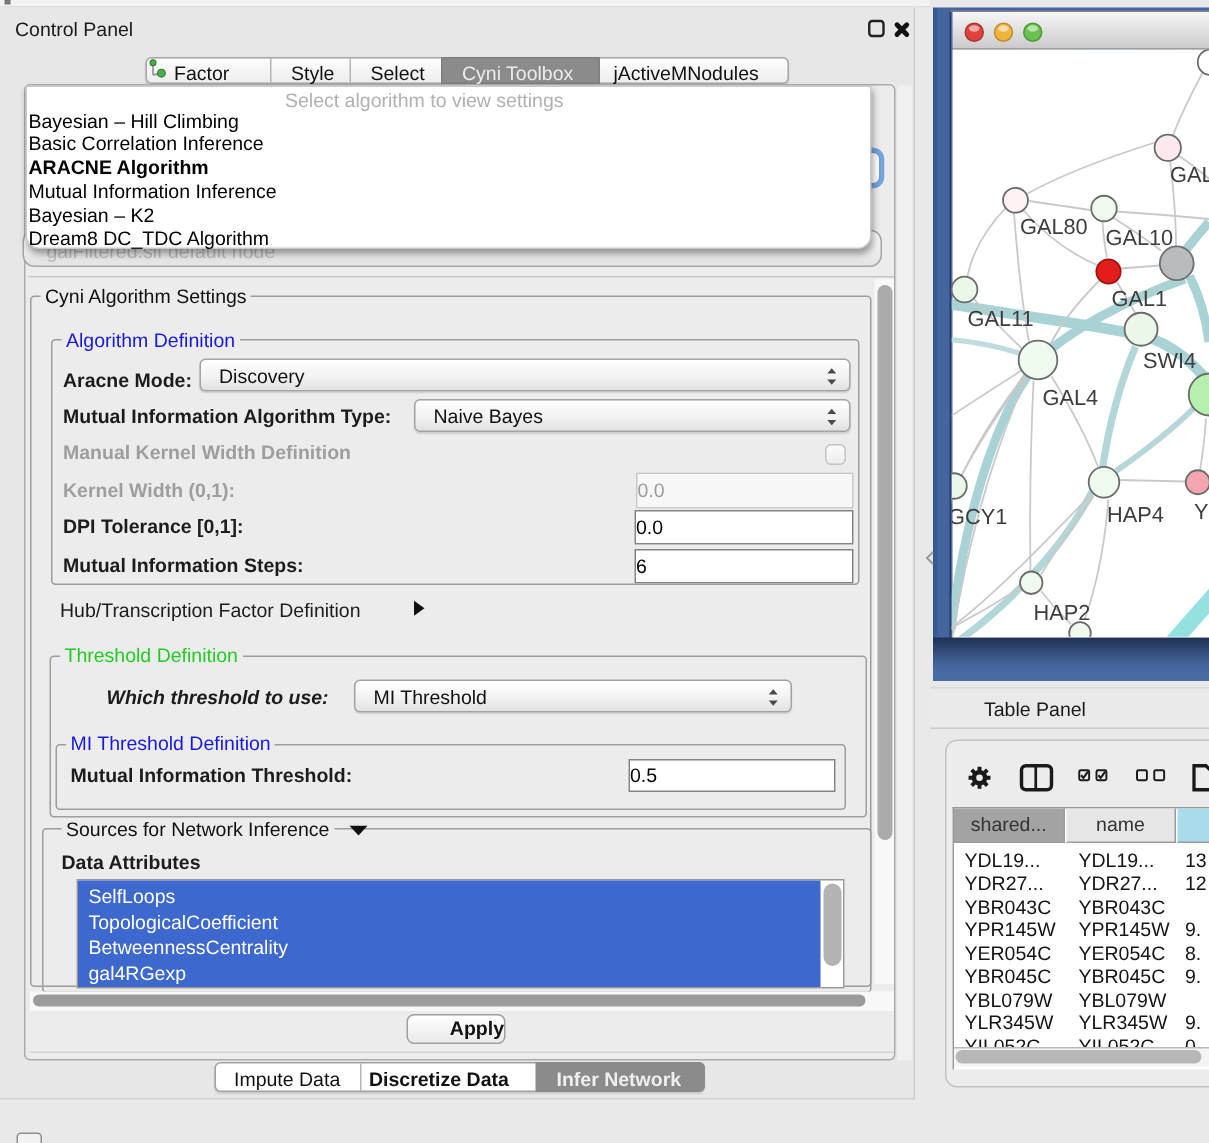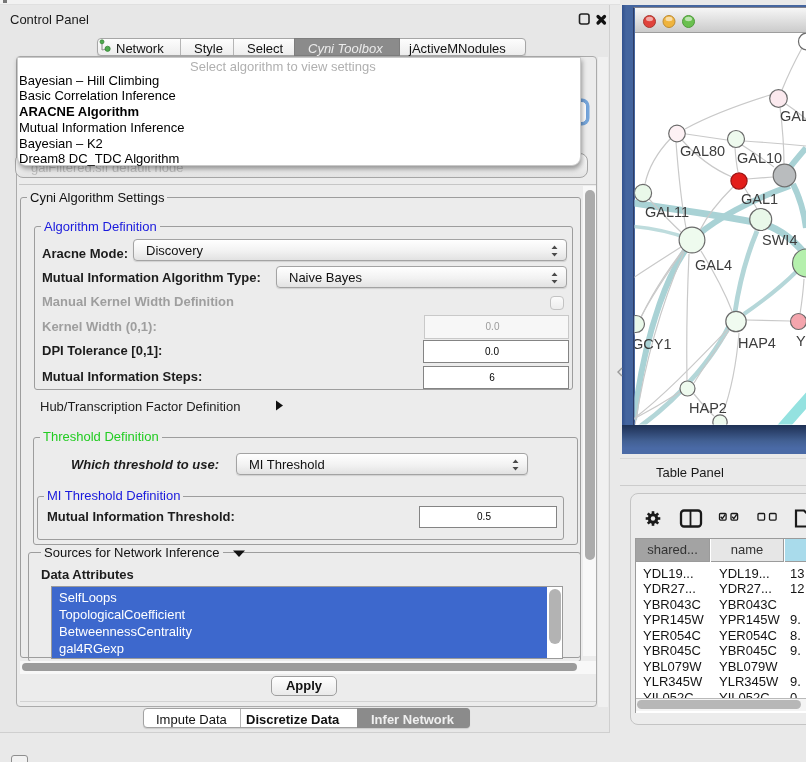--- a/index.html
+++ b/index.html
@@ -6,21 +6,21 @@
 html,body { width:806px; height:762px; overflow:hidden; }
 body { background:#e9e9e9; font-family:"Liberation Sans", sans-serif; position:relative; }
 .abs { position:absolute; }
 .lbl { position:absolute; font-size:13px; font-weight:bold; color:#1c1c1c; line-height:14px; white-space:nowrap; }
 .lblg { color:#9e9e9e; }
 .legend { position:absolute; font-size:13px; color:#111; background:#ececec; padding:0 3px; line-height:13px; white-space:nowrap; z-index:3; }
 .fieldset { position:absolute; border:1px solid #9d9d9d; border-radius:3px; }
 .combo { position:absolute; border:1px solid #a3a3a3; border-radius:4px; background:linear-gradient(180deg,#ffffff 0%,#f2f2f2 55%,#e2e2e2 100%); box-shadow:0 1px 1px rgba(0,0,0,0.12); }
 .combo .ct { position:absolute; left:12px; top:3px; font-size:13px; color:#111; white-space:nowrap; }
 .arr { position:absolute; right:7px; top:4px; width:9px; }
-.tf { position:absolute; background:#ffffff; border:1px solid #848484; font-size:10px; color:#000; text-align:center; padding-right:8px; }
+.tf { position:absolute; background:#ffffff; border:1px solid #848484; font-size:13px; color:#000; text-align:left; padding-right:8px; }
 .tf.dis { border:1px solid #c9c9c9; background:#f7f7f7; color:#9b9b9b; }
 .popitem { position:absolute; left:19px; font-size:13px; color:#000; line-height:15px; white-space:nowrap; }
 </style>
 </head>
 <body>
 
 <div class="abs" style="left:0;top:0;width:620px;height:5px;background:#f2f2f2;border-bottom:1px solid #e0e0e0;"></div>
 <div class="abs" style="left:3px;top:0;width:4px;height:3px;background:#777;"></div>
 
 <div class="abs" style="left:0;top:5px;width:610px;height:728px;background:#e7e7e7;border-right:1px solid #cfcfcf;border-bottom:1px solid #cfcfcf;"></div>
@@ -33,24 +33,24 @@
 
 <div class="abs" style="left:97px;top:38px;width:429px;height:18px;border:1px solid #a6a6a6;border-radius:4px;background:linear-gradient(180deg,#fdfdfd,#ededed);box-shadow:0 1px 1px rgba(0,0,0,0.15);"></div>
 <div class="abs" style="left:294px;top:38px;width:106px;height:18px;background:#8b8b8b;border:1px solid #7e7e7e;"></div>
 <div class="abs" style="left:180px;top:39px;width:1px;height:16px;background:#b5b5b5;"></div>
 <div class="abs" style="left:233px;top:39px;width:1px;height:16px;background:#b5b5b5;"></div>
 <svg class="abs" style="left:99px;top:39px;" width="13" height="14" viewBox="0 0 13 14">
   <path d="M3 3 L3 11 M3 11 L8 10" stroke="#9a9a9a" stroke-width="1.2" fill="none"></path>
   <circle cx="3" cy="2.8" r="2" fill="#4faa4f" stroke="#2c7d2c" stroke-width="0.7"></circle>
   <circle cx="8.6" cy="9.8" r="2.6" fill="#4faa4f" stroke="#2c7d2c" stroke-width="0.7"></circle>
 </svg>
-<div class="abs" style="left:116px;top:41px;font-size:13px;color:#111;">Network</div>
+<div class="abs" style="left:116px;top:41px;font-size:13px;color:#111;">Factor</div>
 <div class="abs" style="left:194px;top:41px;font-size:13px;color:#111;">Style</div>
 <div class="abs" style="left:247px;top:41px;font-size:13px;color:#111;">Select</div>
-<div class="abs" style="left:308px;top:41px;font-size:13px;color:#ececec;font-style:italic;">Cyni Toolbox</div>
+<div class="abs" style="left:308px;top:41px;font-size:13px;color:#ececec;">Cyni Toolbox</div>
 <div class="abs" style="left:409px;top:41px;font-size:13px;color:#111;">jActiveMNodules</div>
 
 <div class="abs" style="left:16px;top:56px;width:581px;height:651px;background:#ececec;border:1px solid #ababab;border-radius:4px;"></div>
 <div class="abs" style="left:598px;top:57px;width:10px;height:650px;background:#f0f0f0;"></div>
 <div class="abs" style="left:20px;top:701px;width:576px;height:1px;background:#d2d2d2;"></div>
 
 <div class="abs" style="left:24px;top:101px;width:563px;height:22px;border:1px solid #6f9fd8;border-radius:5px;background:#fff;box-shadow:0 0 0 2.5px rgba(88,148,214,0.8);"></div>
 
 <div class="abs" style="left:15px;top:153px;width:573px;height:25px;border:1px solid #a6a6a6;border-radius:8px;background:linear-gradient(180deg,#fcfcfc,#e3e3e3);">
   <div style="position:absolute;left:15px;top:6px;font-size:13px;color:#bdbdbd;">galFiltered.sif default node</div>
@@ -125,21 +125,21 @@
 <div class="abs" style="left:51px;top:586px;width:512px;height:73px;background:#ffffff;border:1px solid #9a9a9a;"></div>
 <div class="abs" style="left:52px;top:587px;width:495px;height:71px;background:#3d68cd;"></div>
 <div class="abs" style="left:59px;top:589px;font-size:13px;line-height:17px;color:#fff;">SelfLoops<br>TopologicalCoefficient<br>BetweennessCentrality<br>gal4RGexp</div>
 <div class="abs" style="left:549px;top:589px;width:12px;height:55px;background:#b3b3b3;border-radius:6px;"></div>
 
 <div class="abs" style="left:583px;top:186px;width:13px;height:470px;background:#f8f8f8;"></div>
 <div class="abs" style="left:584.5px;top:190px;width:10px;height:370px;background:#ababab;border-radius:5px;"></div>
 <div class="abs" style="left:20px;top:661px;width:576px;height:13px;background:#f8f8f8;"></div>
 <div class="abs" style="left:22px;top:663px;width:555px;height:8px;background:#9b9b9b;border-radius:4px;"></div>
 
-<div class="abs" style="left:271px;top:676px;width:66px;height:19.5px;border:1px solid #9f9f9f;border-radius:5px;background:linear-gradient(180deg,#ffffff,#e9e9e9);text-align:center;font-size:13px;font-weight:bold;color:#111;line-height:18px;">Apply</div>
+<div class="abs" style="left:271px;top:676px;width:66px;height:19.5px;border:1px solid #9f9f9f;border-radius:5px;background:linear-gradient(180deg,#ffffff,#e9e9e9);text-align:right;font-size:13px;font-weight:bold;color:#111;line-height:18px;">Apply</div>
 
 <div class="abs" style="left:143px;top:708px;width:327px;height:20px;border:1px solid #a2a2a2;border-radius:4px;background:#fff;box-shadow:0 1px 1px rgba(0,0,0,0.12);"></div>
 <div class="abs" style="left:357px;top:708px;width:113px;height:20px;background:#8b8b8b;border-radius:0 4px 4px 0;"></div>
 <div class="abs" style="left:240px;top:709px;width:1px;height:18px;background:#b5b5b5;"></div>
 <div class="abs" style="left:156px;top:712px;font-size:13px;font-weight:normal;color:#111;">Impute Data</div>
 <div class="abs" style="left:246px;top:712px;font-size:13px;font-weight:bold;color:#111;">Discretize Data</div>
 <div class="abs" style="left:371px;top:712px;font-size:13px;font-weight:bold;color:#efefef;">Infer Network</div>
 
 <div class="abs" style="left:11px;top:755px;width:17px;height:10px;border:1px solid #8e8e8e;border-radius:3px;background:#f2f2f2;"></div>
 

